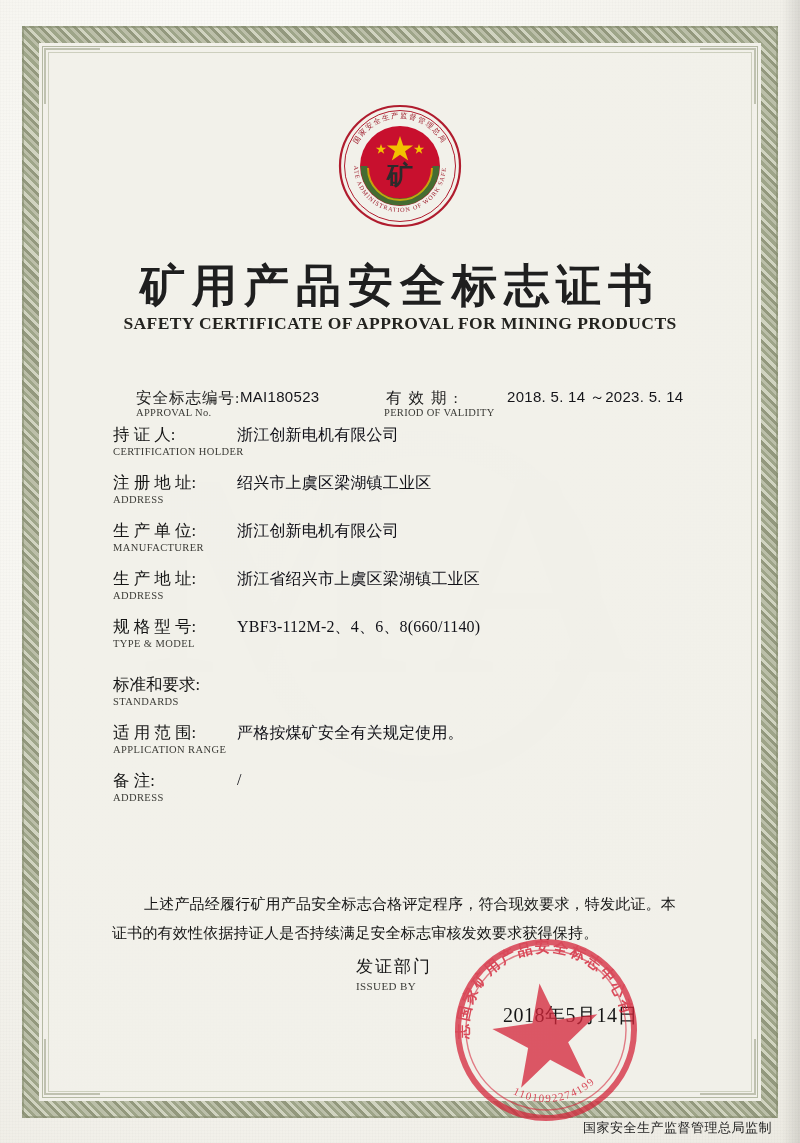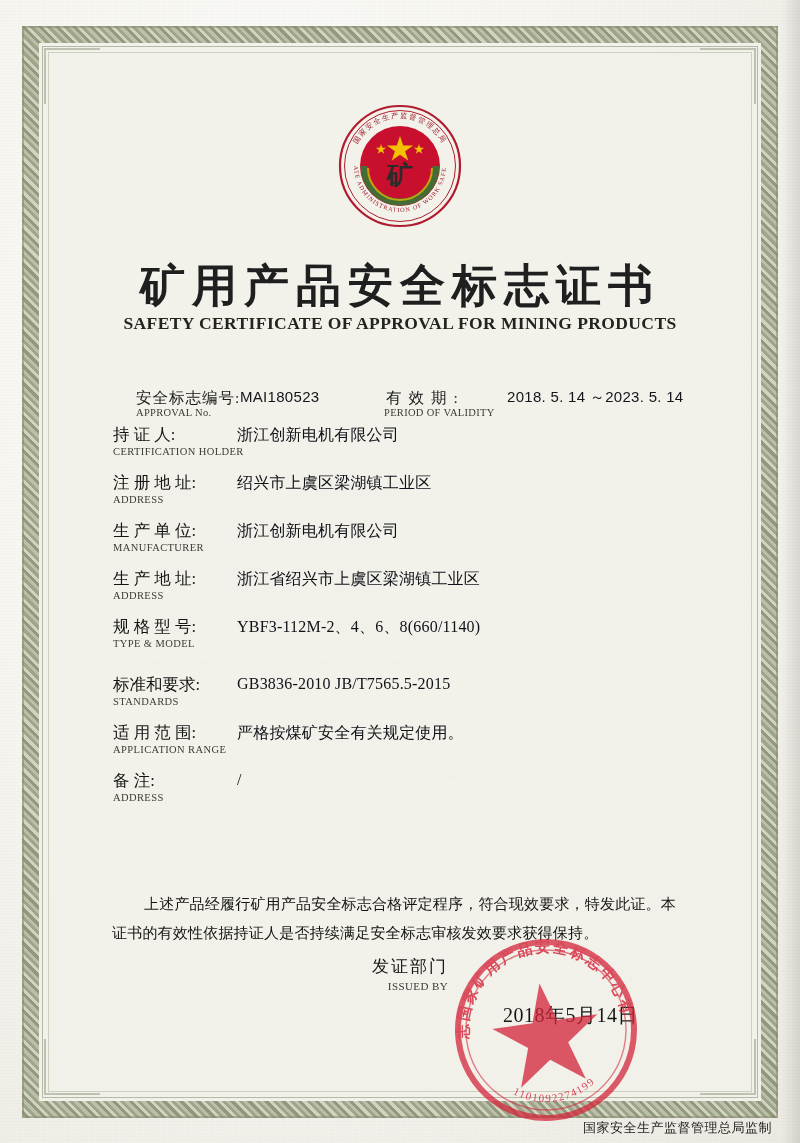--- a/index.html
+++ b/index.html
@@ -238,22 +238,21 @@
     text-align: justify;
     letter-spacing: .2px;
   }
   #statement .indent { display: inline-block; width: 32px; }
 
   
   #issued {
     position: absolute;
     left: 356px;
     top: 955px;
-    text-align: right;
-    margin-left: 16px;
+    text-align: left;
   }
   #issued-cn {
     font-size: 17px;
     letter-spacing: 2px;
     color: #151515;
   }
   #issued-en {
     font-size: 11px;
     letter-spacing: .4px;
     color: #3a3a36;
@@ -388,21 +387,20 @@
 
     <div class="field gap">
       <div class="fc">规 格 型 号:</div>
       <div class="fe">TYPE &amp; MODEL</div>
       <div class="fv">YBF3-112M-2、4、6、8(660/1140)</div>
     </div>
 
     <div class="field">
       <div class="fc">标准和要求:</div>
       <div class="fe">STANDARDS</div>
-      <div class="fv">GB3836-2010 JB/T7565.5-2015</div>
     </div>
 
     <div class="field">
       <div class="fc">适 用 范 围:</div>
       <div class="fe">APPLICATION RANGE</div>
       <div class="fv">严格按煤矿安全有关规定使用。</div>
     </div>
 
     <div class="field">
       <div class="fc">备 注:</div>

